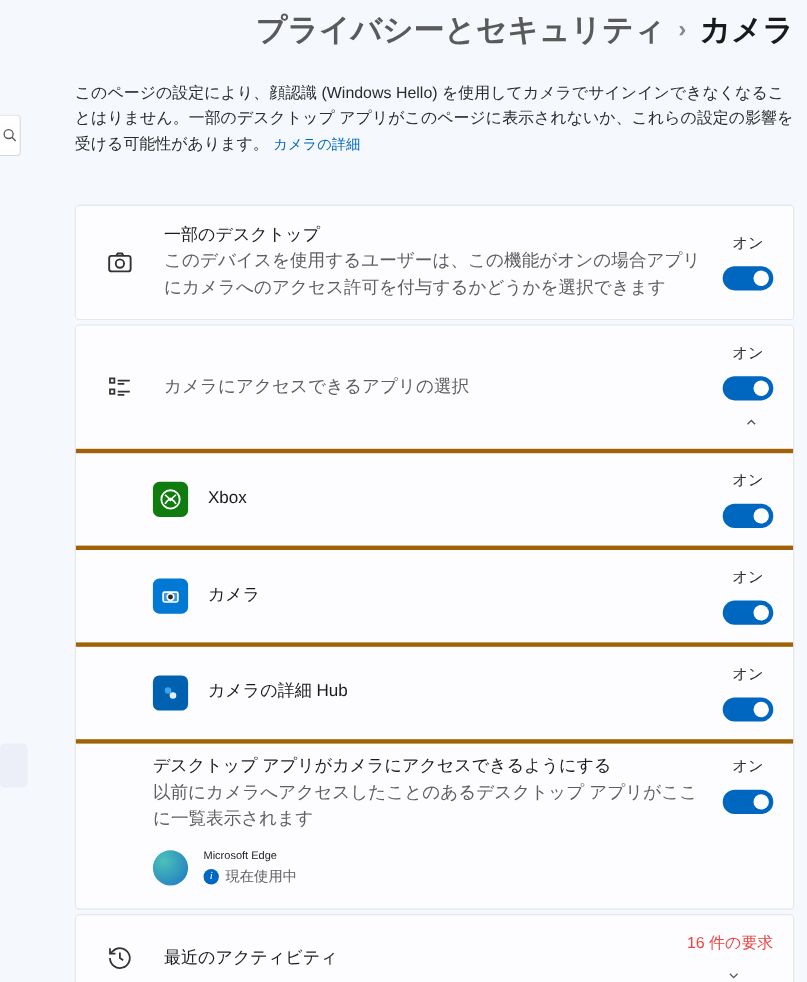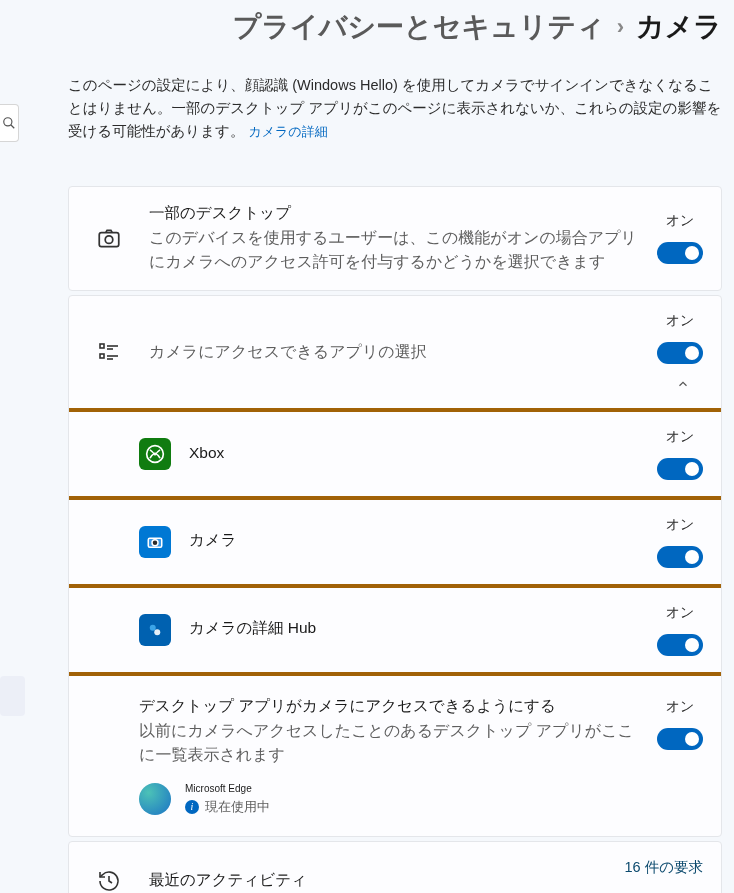--- a/index.html
+++ b/index.html
@@ -96,21 +96,21 @@
     .icon-camera { background: #0078d4; }
     .icon-feedback { background: #0061b0; }
     .icon-edge { background: radial-gradient(circle at 30% 30%, #4cc2b7, #1b73c5); }
     .text-block { flex: 1; min-width: 0; }
     .title { font-size: 15.5px; font-weight: 400; color: #1a1a1a; margin-bottom: 2px; }
     .subtitle { font-size: 16px; color: #5e5e5e; line-height: 1.5; }
     .status-line { font-size: 13px; color: #5e5e5e; display: flex; align-items: center; gap: 6px; }
     .info-dot { width: 14px; height: 14px; border-radius: 50%; background: #0067c0; color: #fff; font-size: 10px; display: inline-flex; align-items: center; justify-content: center; font-family: Georgia, serif; font-style: italic; }
     .trailing { display: flex; align-items: center; gap: 12px; flex-direction: column; }
     .state-label { font-size: 14px; color: #2b2b2b; }
-    .aux-label { font-size: 14.5px; color: #0c4a6e; }
+    .aux-label { font-size: 14.5px; color: #ef4444; }
     .toggle {
       width: 46px;
       height: 22px;
       background: #0067c0;
       border-radius: 11px;
       position: relative;
       cursor: pointer;
     }
     .toggle::after {
       content: "";
@@ -246,21 +246,21 @@
       </div>
       <div class="text-block">
           <div class="title">カメラの詳細 Hub</div>
         </div>
       <div class="trailing">
         <span class="state-label">オン</span>
         <div class="toggle"></div>
       </div>
     </div>
 
-    <div class="row row-indented" style="align-items:flex-start;padding-top:20px;padding-bottom:4px;">
+    <div class="row row-indented" style="align-items:flex-start;padding-top:10px;padding-bottom:4px;">
       <div class="text-block">
         <div class="title">デスクトップ アプリがカメラにアクセスできるようにする</div>
         <div class="subtitle">以前にカメラへアクセスしたことのあるデスクトップ アプリがここに一覧表示されます</div>
       </div>
       <div class="trailing" style="margin-top:2px;">
         <span class="state-label">オン</span>
         <div class="toggle"></div>
       </div>
     </div>
 

